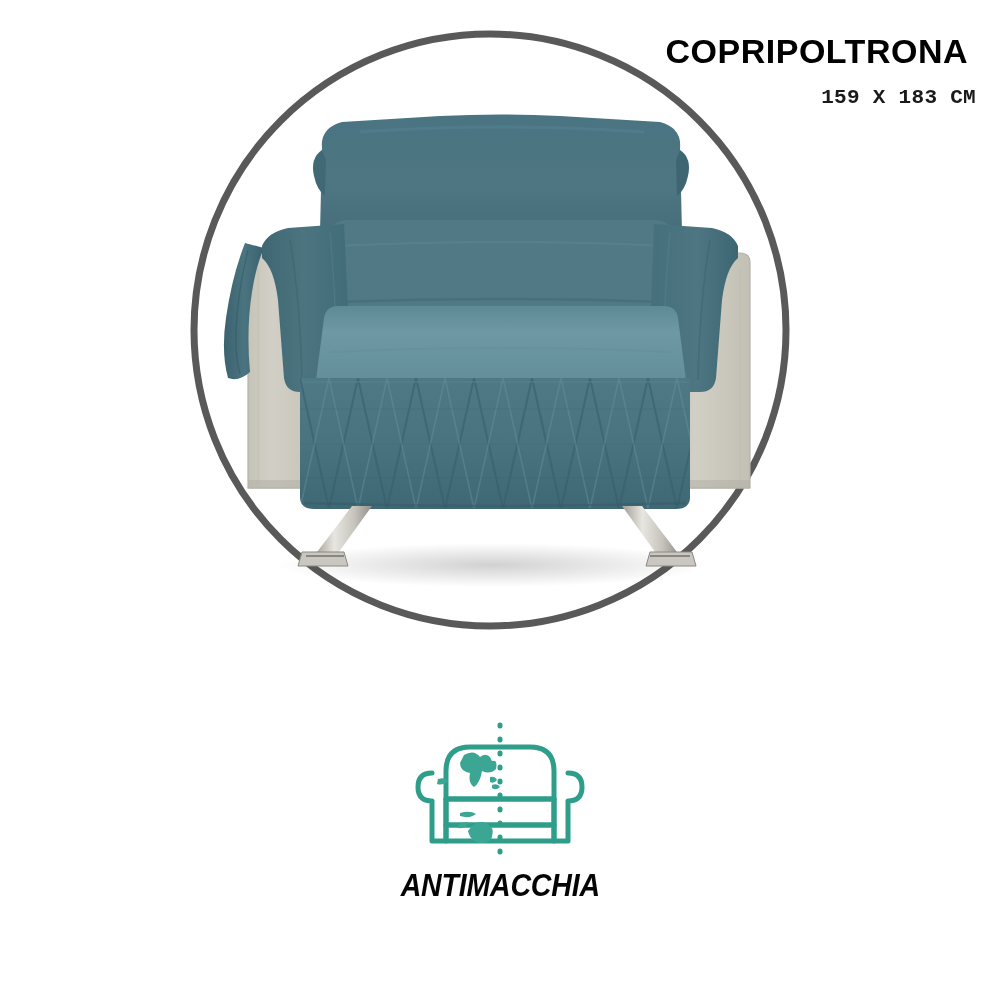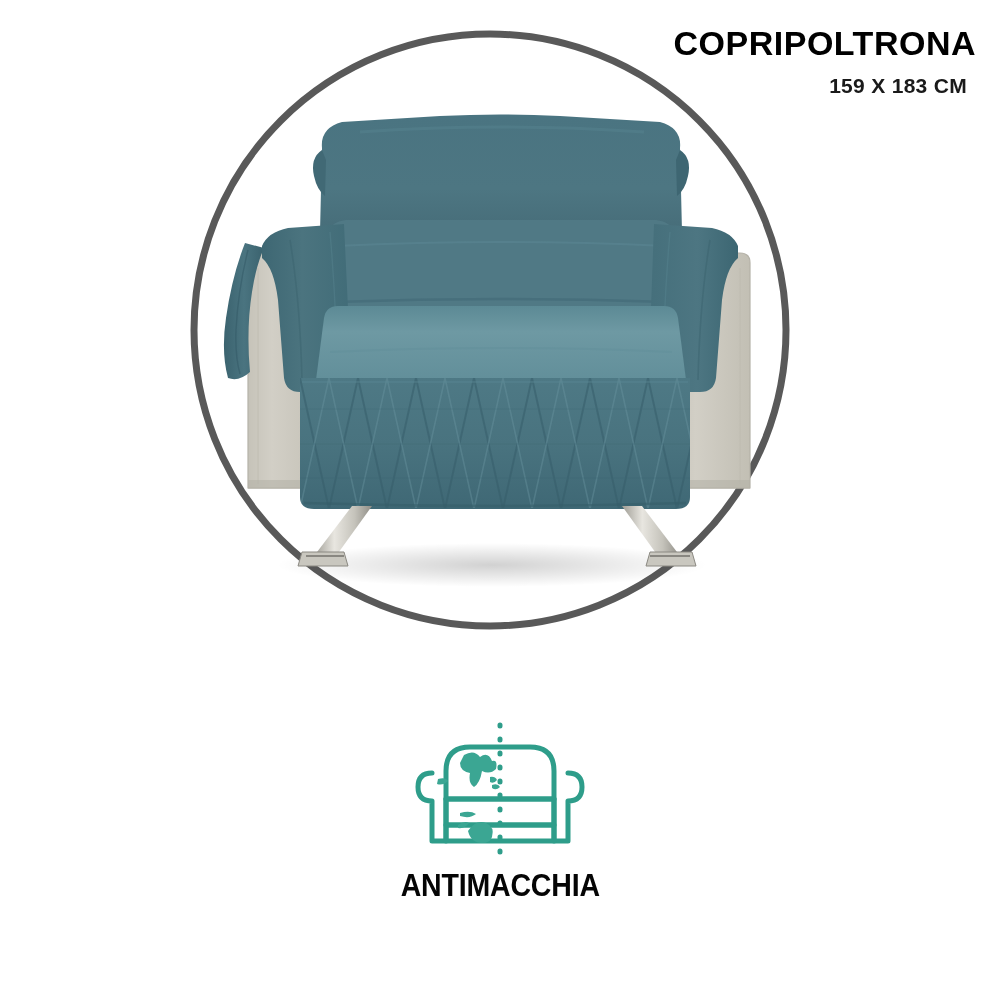--- a/index.html
+++ b/index.html
@@ -24,30 +24,30 @@
     text-align: right;
     width: 420px;
   }
   #product-title {
     font-family: "Liberation Sans", sans-serif;
     font-weight: bold;
     font-size: 34px;
     letter-spacing: 0.5px;
     color: #000000;
     line-height: 1.05;
-    margin: 8px;
+    margin: 16px;
     white-space: nowrap;
   }
   #product-size {
-    font-family: Liberation Sans, sans-serif;
+    font-family: Liberation Mono, monospace;
     font-weight: bold;
     font-size: 21px;
     letter-spacing: 0.3px;
     color: #1a1a1a;
-    margin: 12px 17px 0 0;
+    margin: 12px 8px 0 0;
     white-space: nowrap;
   }
 
   
   #hero {
     position: absolute;
     left: 0;
     top: 0;
     width: 1000px;
     height: 690px;
@@ -70,20 +70,21 @@
     justify-content: space-between;
     padding: 0 18px;
     box-sizing: border-box;
   }
   .feature {
     flex: 1 1 0;
     display: flex;
     flex-direction: column;
     align-items: center;
     justify-content: flex-end;
+    font-style: italic;
   }
   .feature-icon {
     height: 150px;
     display: flex;
     align-items: center;
     justify-content: center;
   }
   .feature-label {
     margin-top: 6px;
     font-family: "Liberation Sans", sans-serif;

